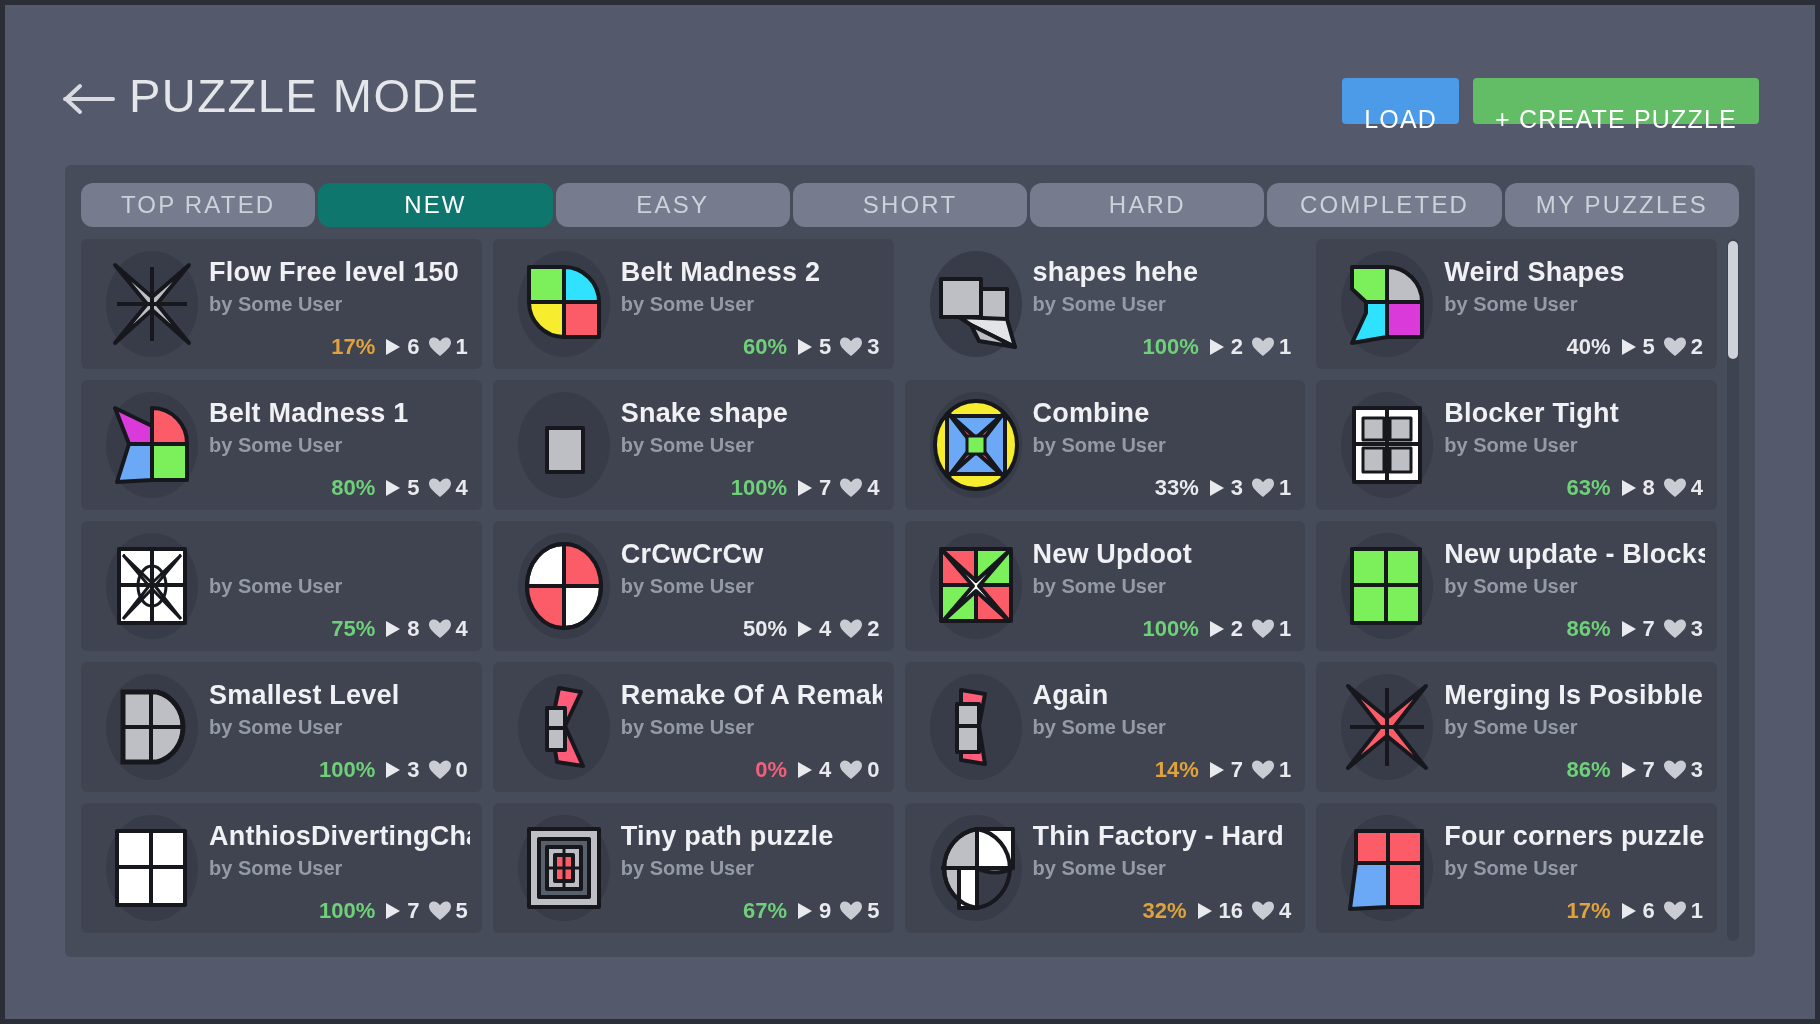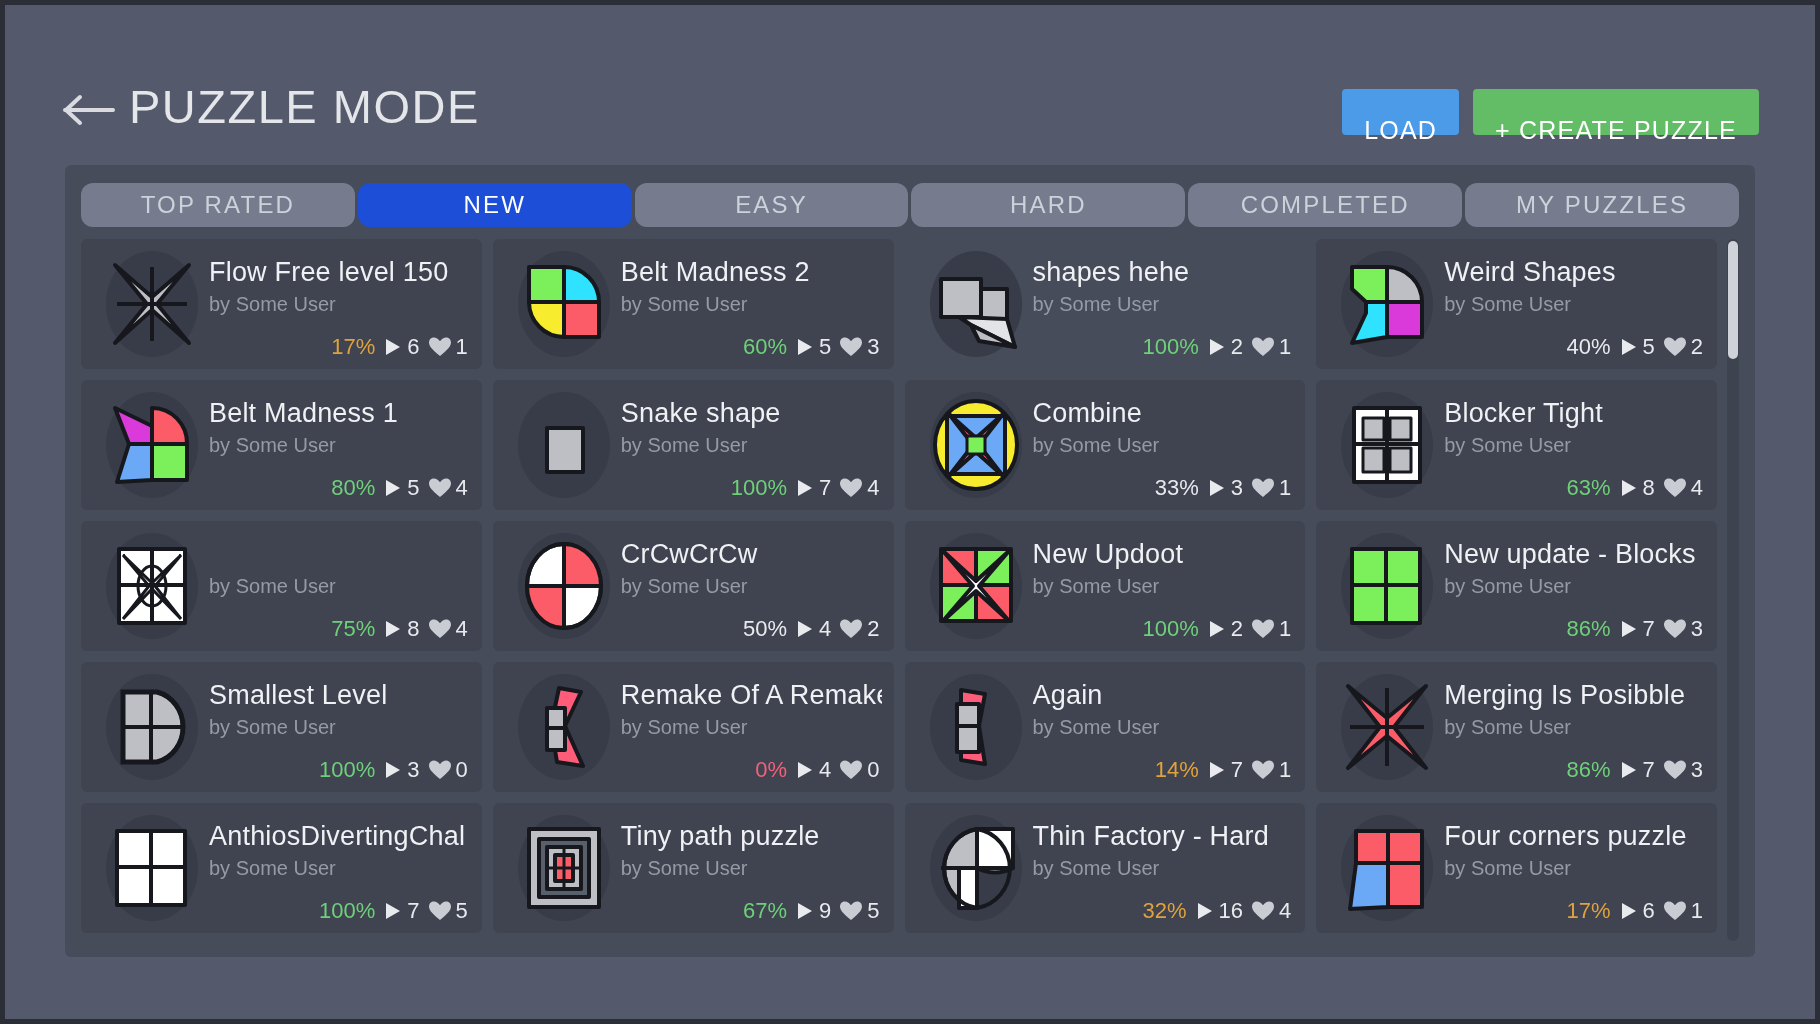--- a/index.html
+++ b/index.html
@@ -11,21 +11,21 @@
   }
   .screen{
     position:absolute;inset:0;
     background:#545a6b;
     border:5px solid #2b2e37;
     box-sizing:border-box;
   }
 
   
   .header{
-    position:absolute;left:0;top:12px;width:100%;height:160px;text-decoration:underline;
+    position:absolute;left:0;top:1px;width:100%;height:160px;text-decoration:underline;
   }
   .back-icon{
     position:absolute;left:56px;top:76px;width:56px;height:34px;
     cursor:pointer;
   }
   .page-title{
     position:absolute;left:124px;top:62px;
     font-size:47px;letter-spacing:1.5px;color:#e4e6ea;
     font-weight:400;
     white-space:nowrap;
@@ -51,32 +51,33 @@
   .tabs{
     position:absolute;left:16px;top:18px;right:16px;height:44px;
     display:flex;gap:3px;
   }
   .tab{
     flex:1;background:#767c8d;border-radius:12px;
     display:flex;align-items:center;justify-content:center;
     color:#cdd1da;font-size:24px;letter-spacing:2.2px;
     cursor:pointer;user-select:none;
   }
-  .tab.active{background:#1d4ed8;color:#ffffff;}
+  .tab.active{background:#0f766e;color:#ffffff;}
 
   
   .grid-wrap{
     position:absolute;left:16px;top:74px;right:16px;bottom:16px;
     overflow:hidden;
   }
   .grid{
     display:grid;
     grid-template-columns:repeat(4,1fr);
     gap:11px;
     padding-right:22px;
+    font-weight:bold;
   }
   .card{
     position:relative;height:130px;
     background:#3f4450;border-radius:6px;
     cursor:pointer;
     overflow:hidden;
   }
   .card.plain{background:transparent;}
   .thumb{
     position:absolute;left:14px;top:8px;width:114px;height:114px;
@@ -137,20 +138,21 @@
       <button class="btn btn-create">+ CREATE PUZZLE</button>
     </div>
   </div>
 
   <div class="panel">
 
     <div class="tabs" id="tabs">
         <div class="tab">TOP RATED</div>
         <div class="tab active">NEW</div>
         <div class="tab">EASY</div>
+        <div class="tab">SHORT</div>
         <div class="tab">HARD</div>
         <div class="tab">COMPLETED</div>
         <div class="tab">MY PUZZLES</div>
       </div>
 
     <div class="grid-wrap">
       <div class="grid" id="grid">
           <div class="card">
             <div class="thumb">
               <div class="disc"></div>

